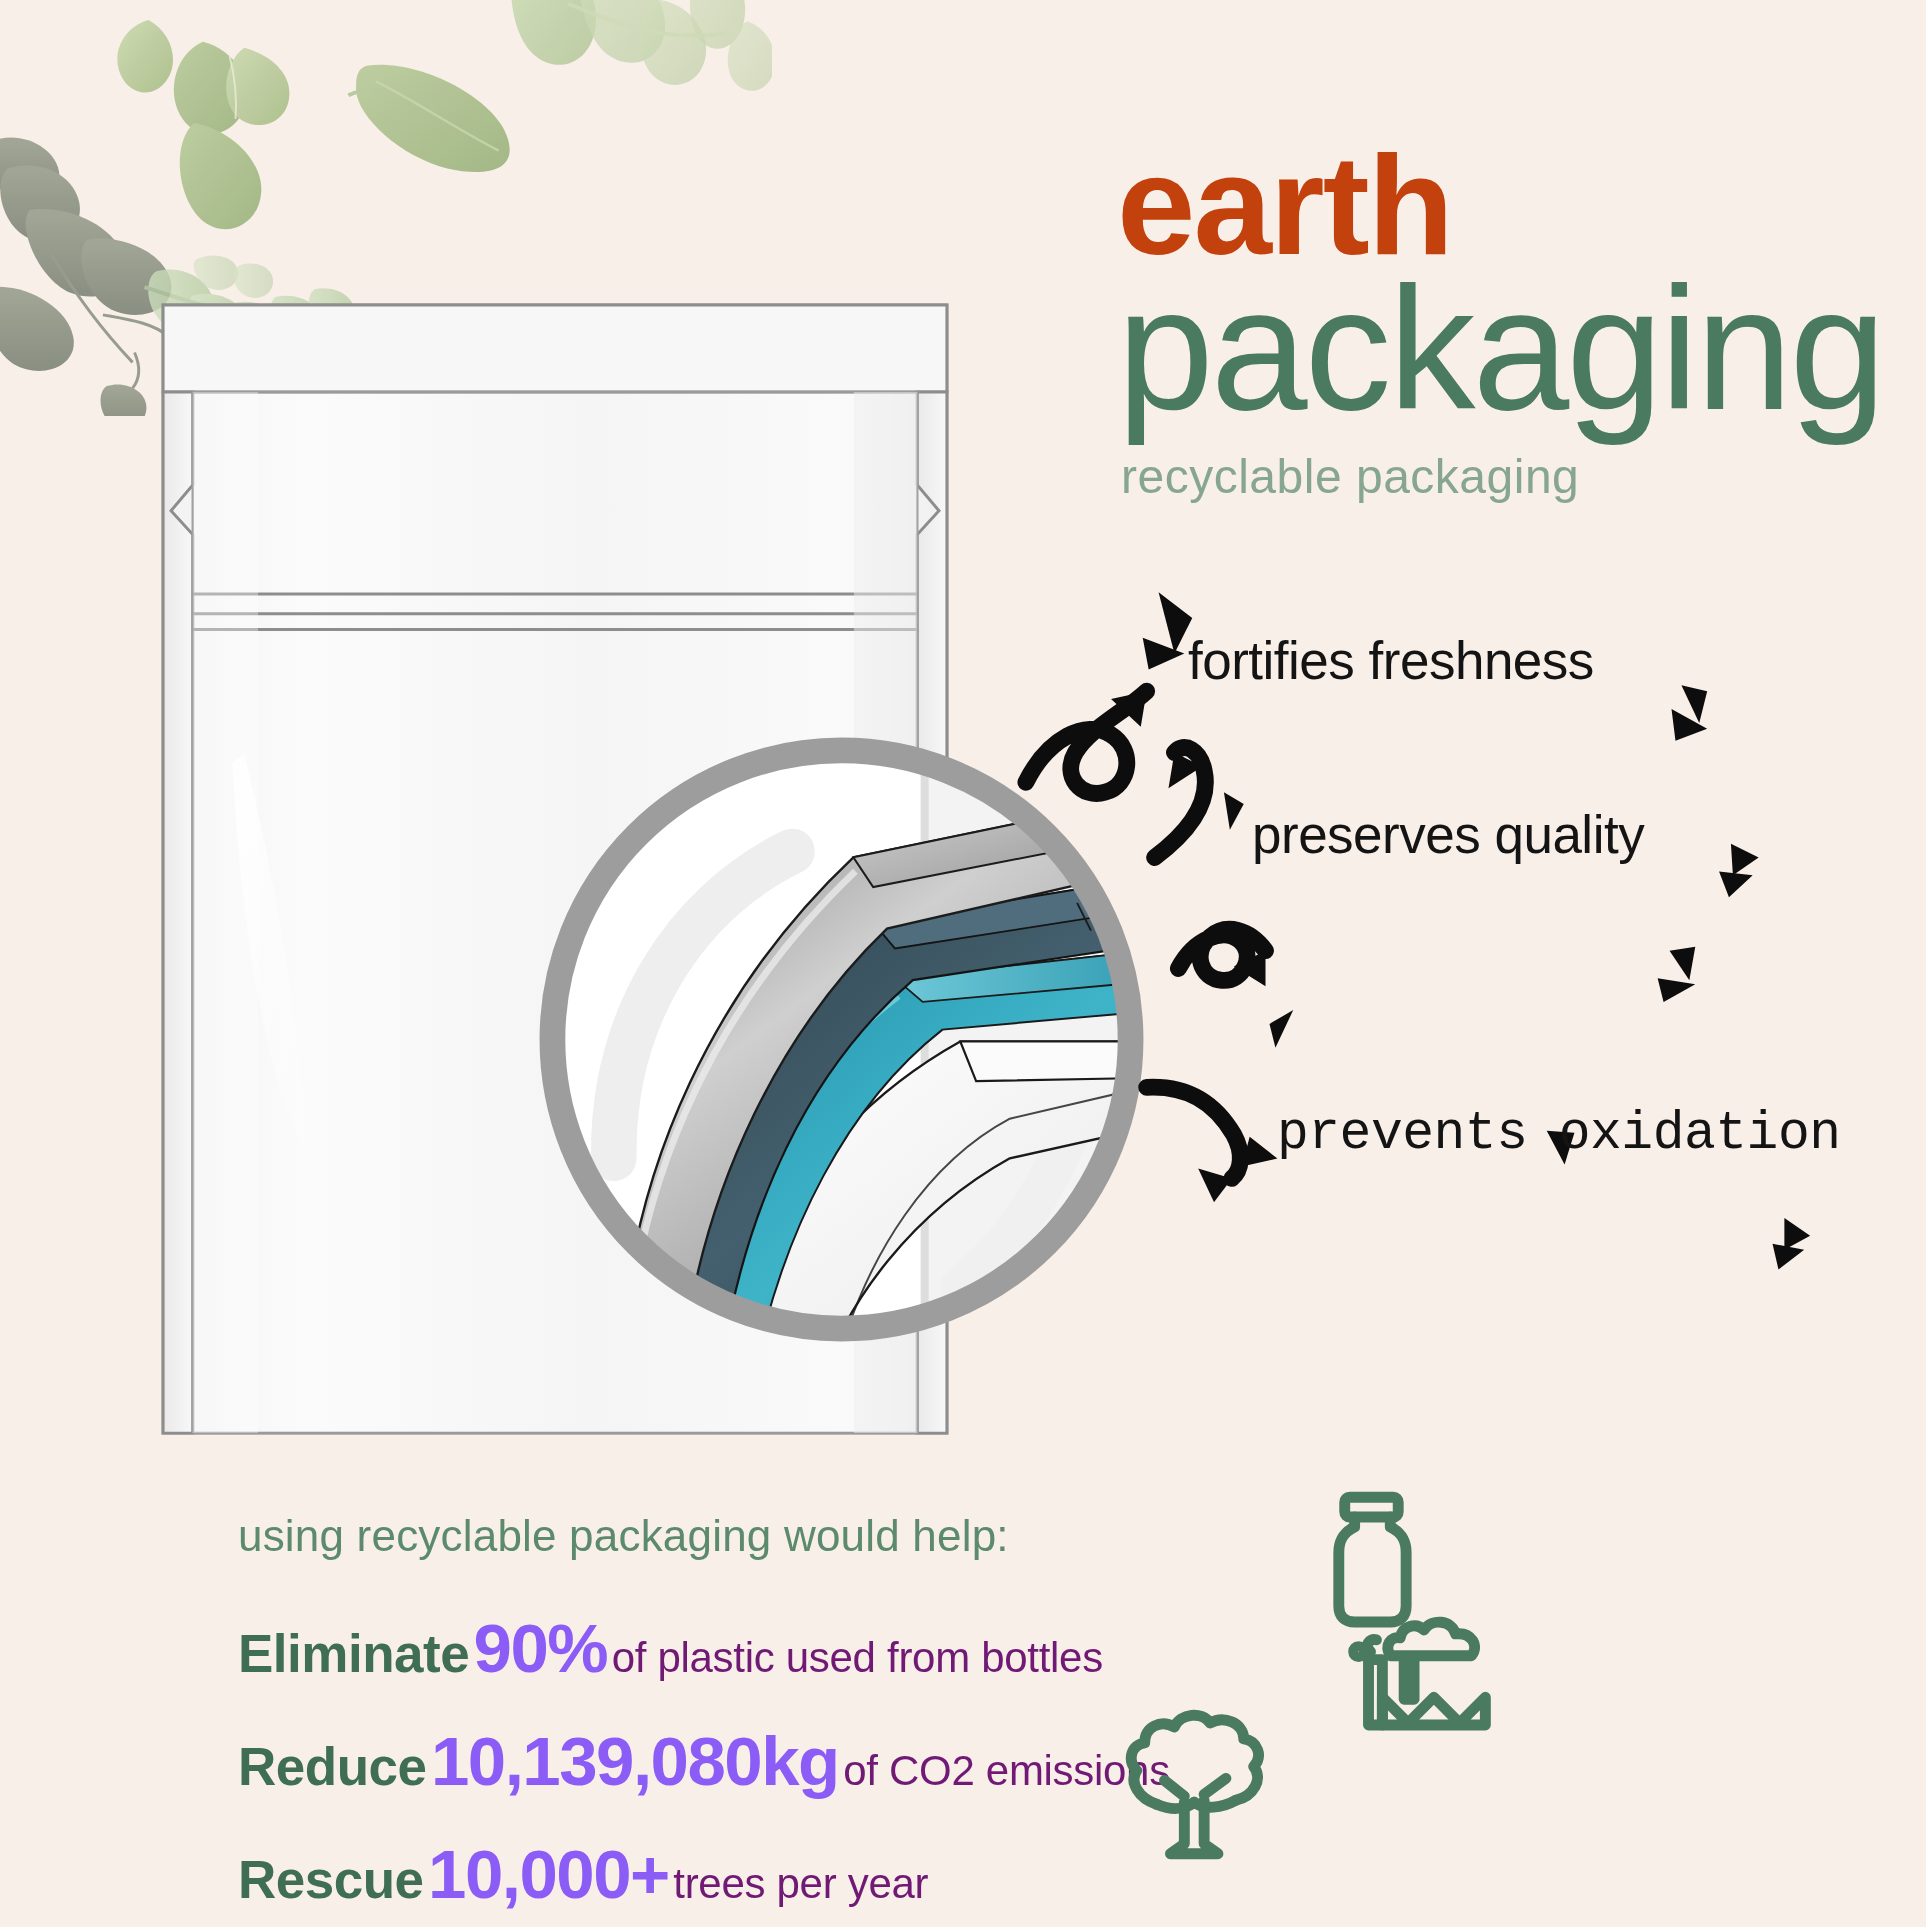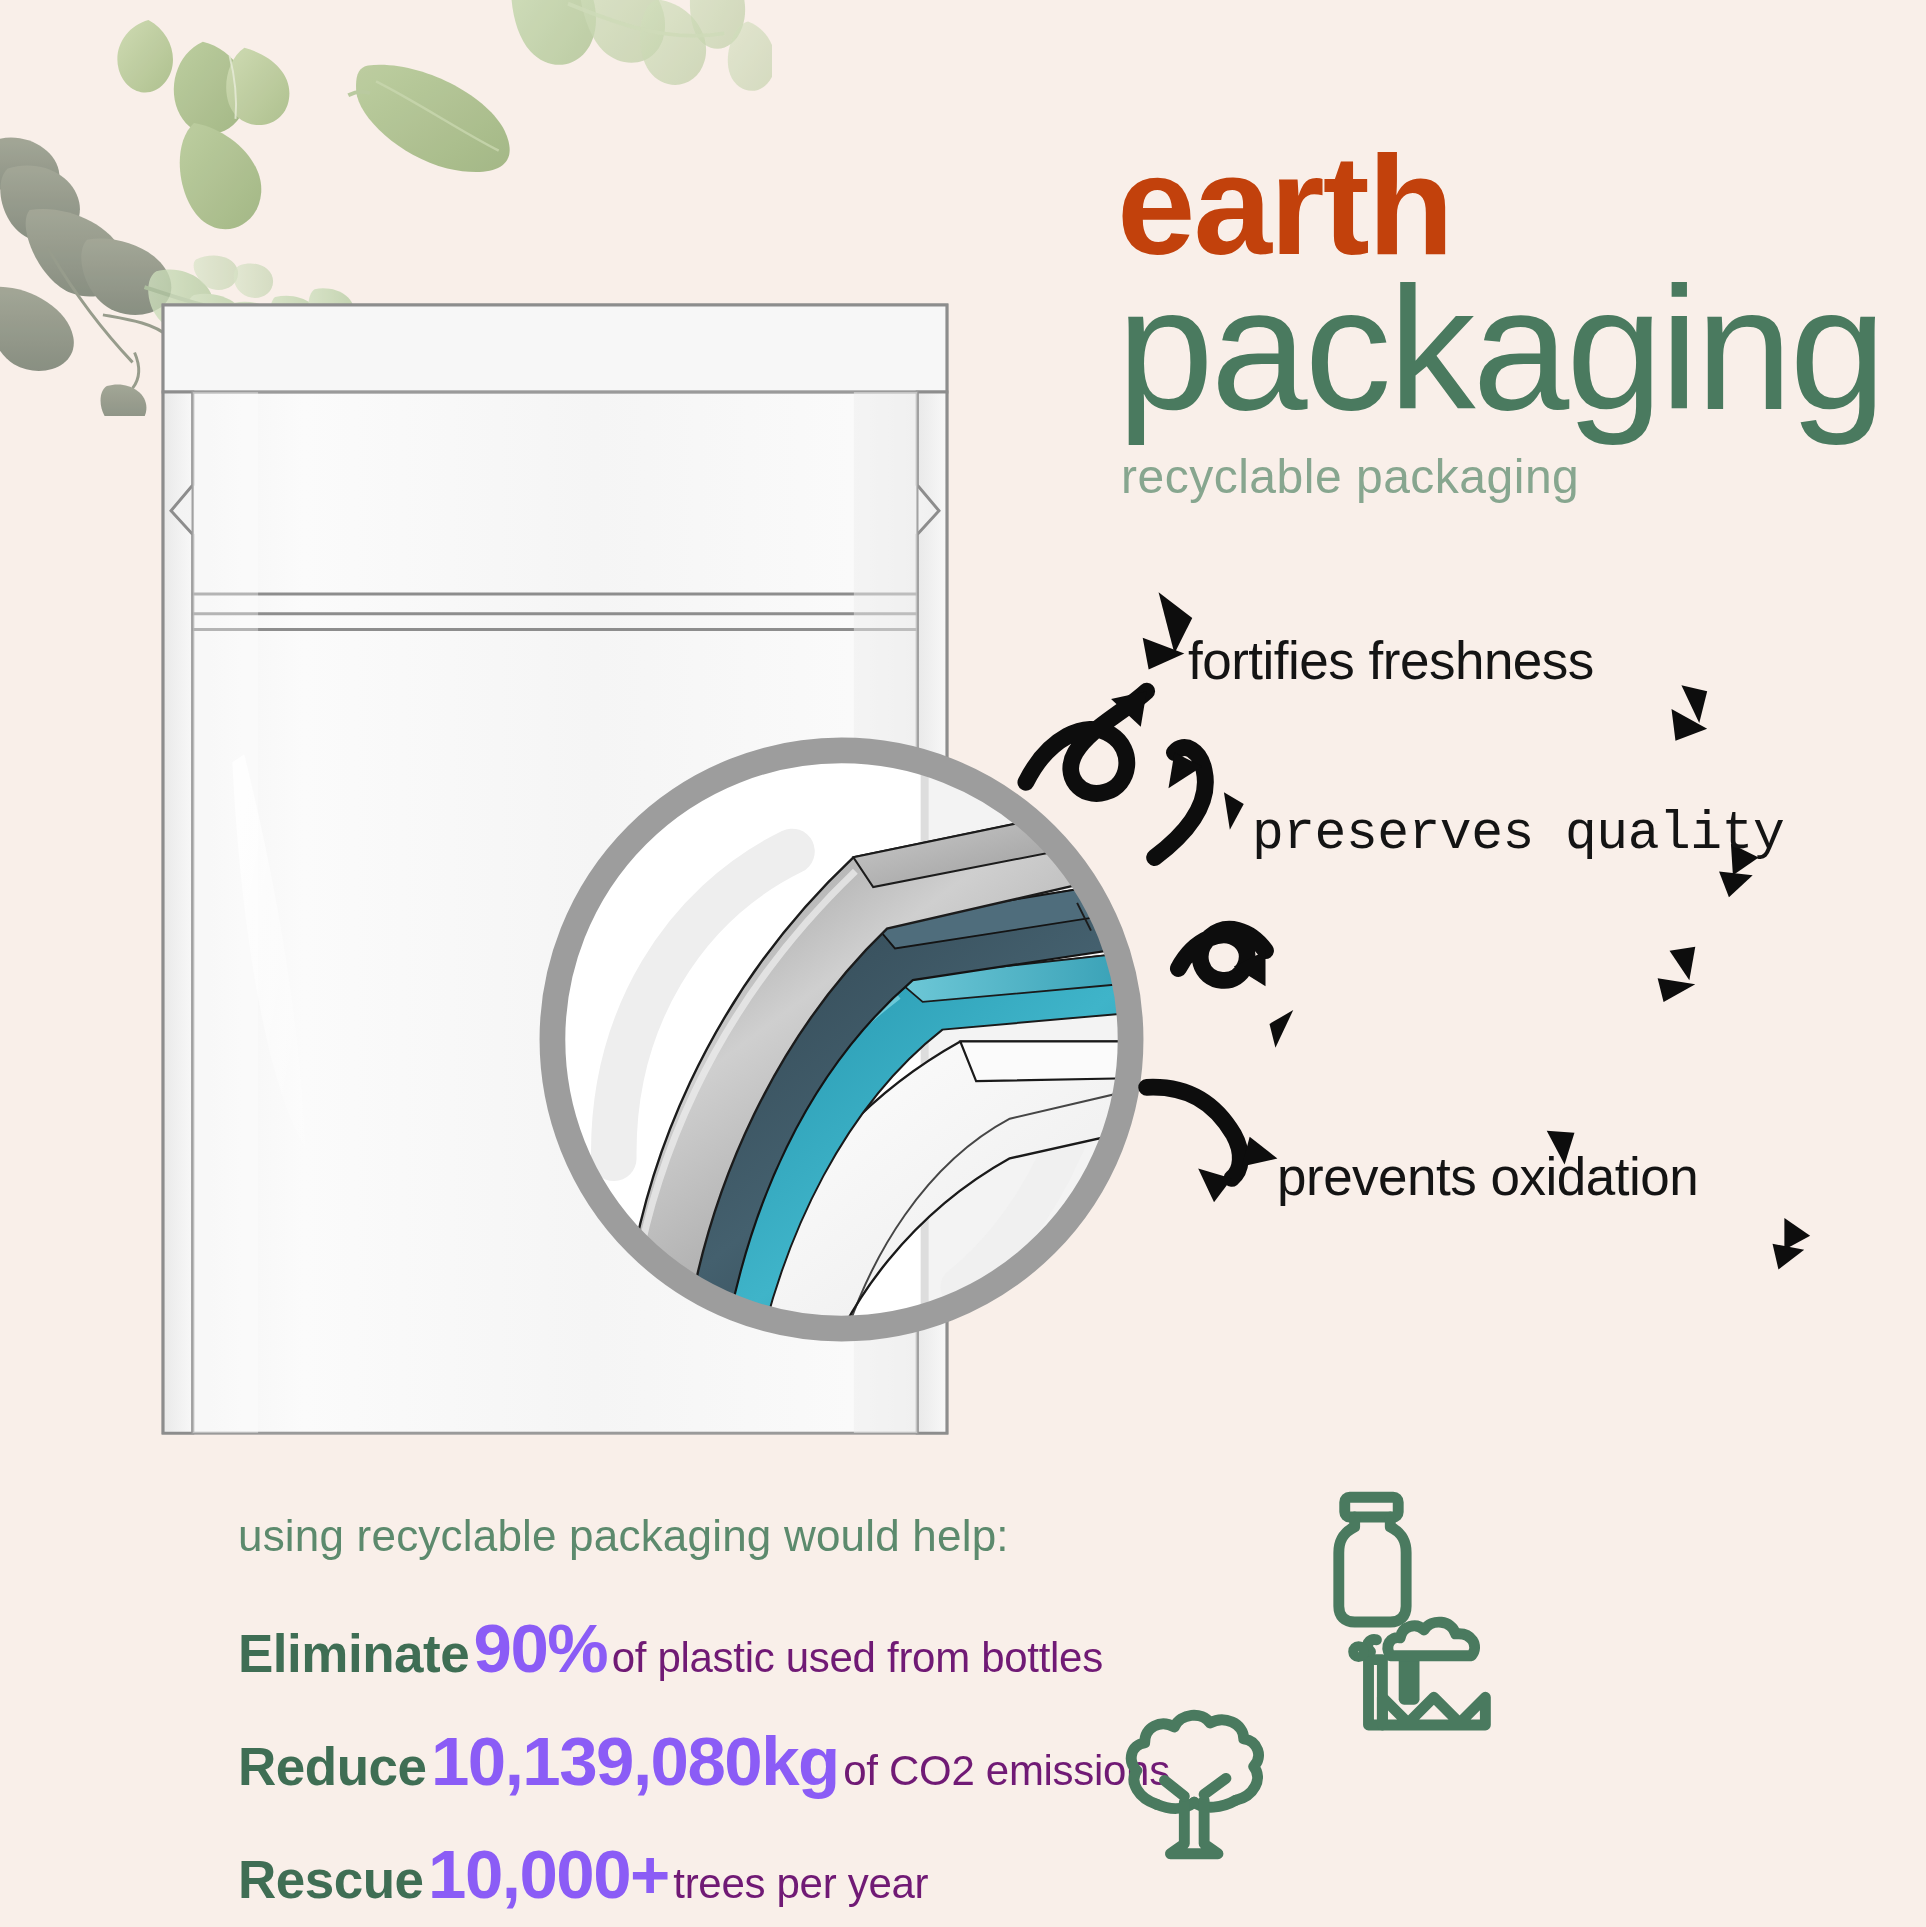--- a/index.html
+++ b/index.html
@@ -40,23 +40,23 @@
     font-size:48px; font-weight:400; color:#87a68f;
     letter-spacing:0.5px; margin-top:20px; padding-left:4px;
   }
 
   
   .feature{
     position:absolute; color:#141414; font-size:53px; font-weight:400;
     white-space:nowrap; letter-spacing:-0.5px;
   }
   .f1{ left:1188px; top:630px; }
-  .f2{ left:1252px; top:804px;font-family:Liberation Mono, monospace; }
+  .f2{ left:1252px; top:804px; }
   .f3{ left:1294px; top:964px; }
-  .f4{ left:1277px; top:1146px; }
+  .f4{ left:1277px; top:1104px;font-family:Liberation Mono, monospace; }
 
   .arrows{ position:absolute; left:0; top:0; width:1927px; height:1928px; pointer-events:none; }
 
   
   .stats{ position:absolute; left:238px; top:1467px; width:1386px;margin-top:44px; }
   .stats-lead{
     font-size:44px; color:#5c8a6d; font-weight:400; letter-spacing:0.2px;
   }
   .stat-row{ margin-top:28px; white-space:nowrap; }
   .stat-verb{

